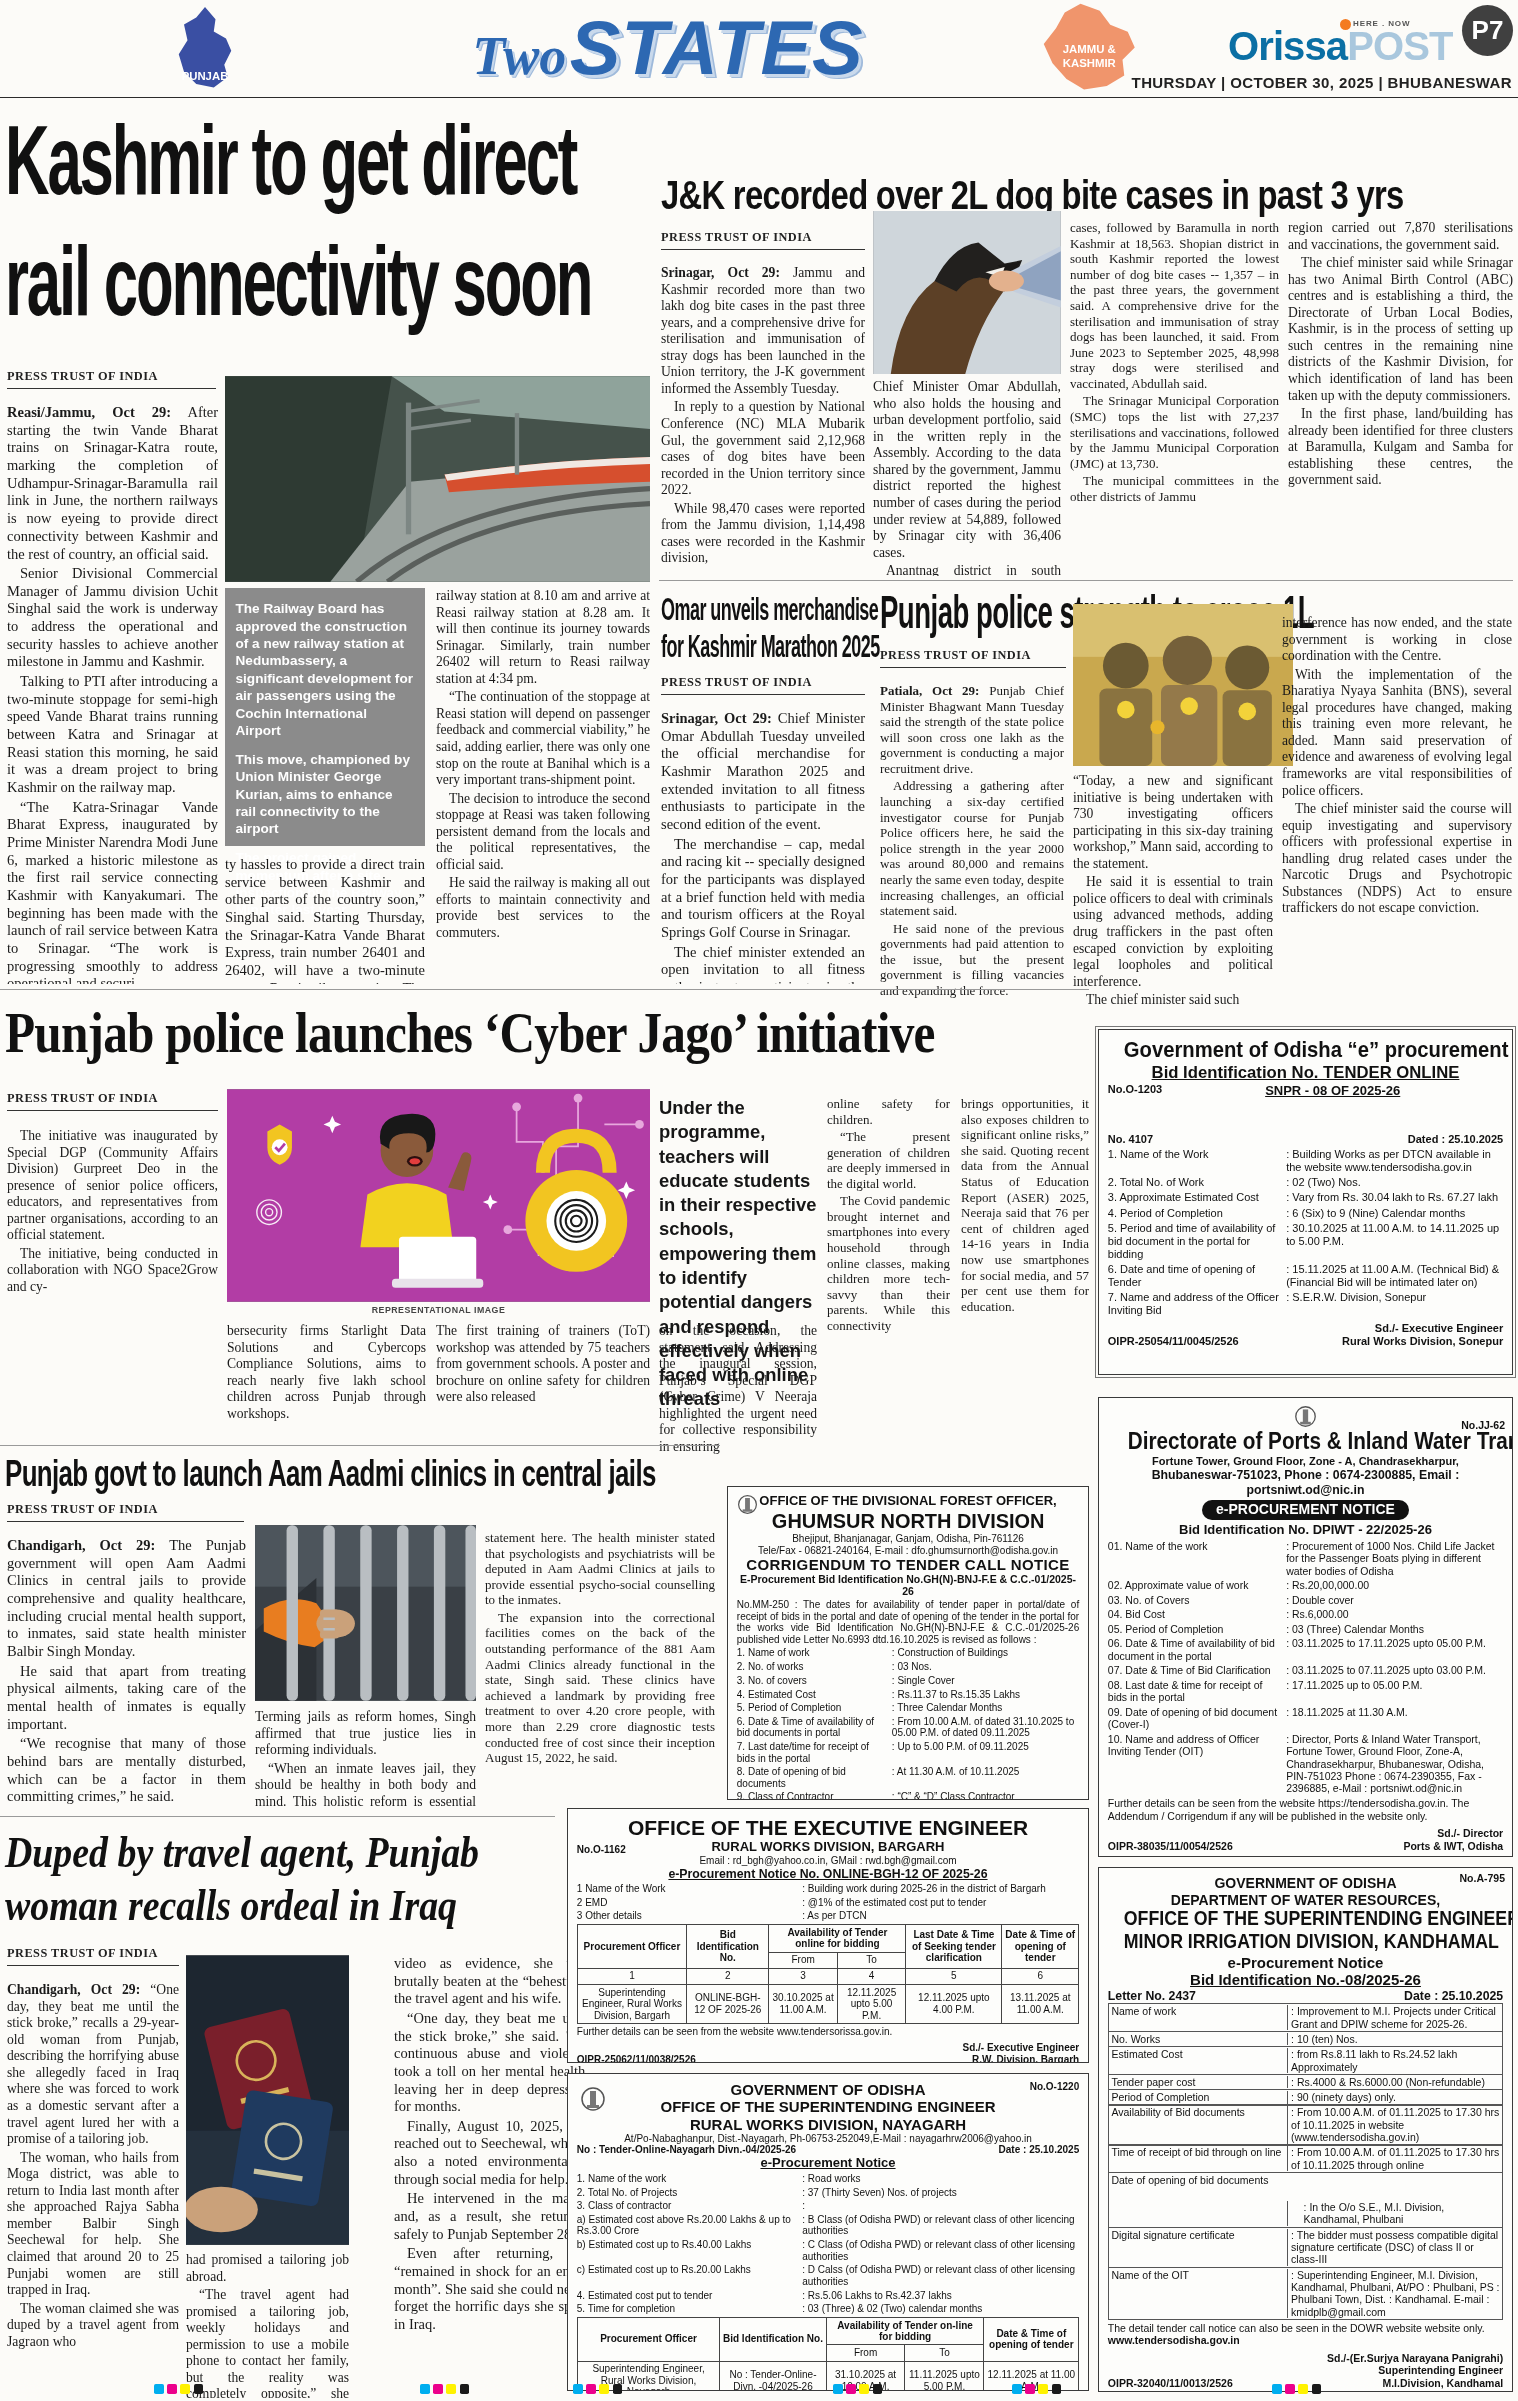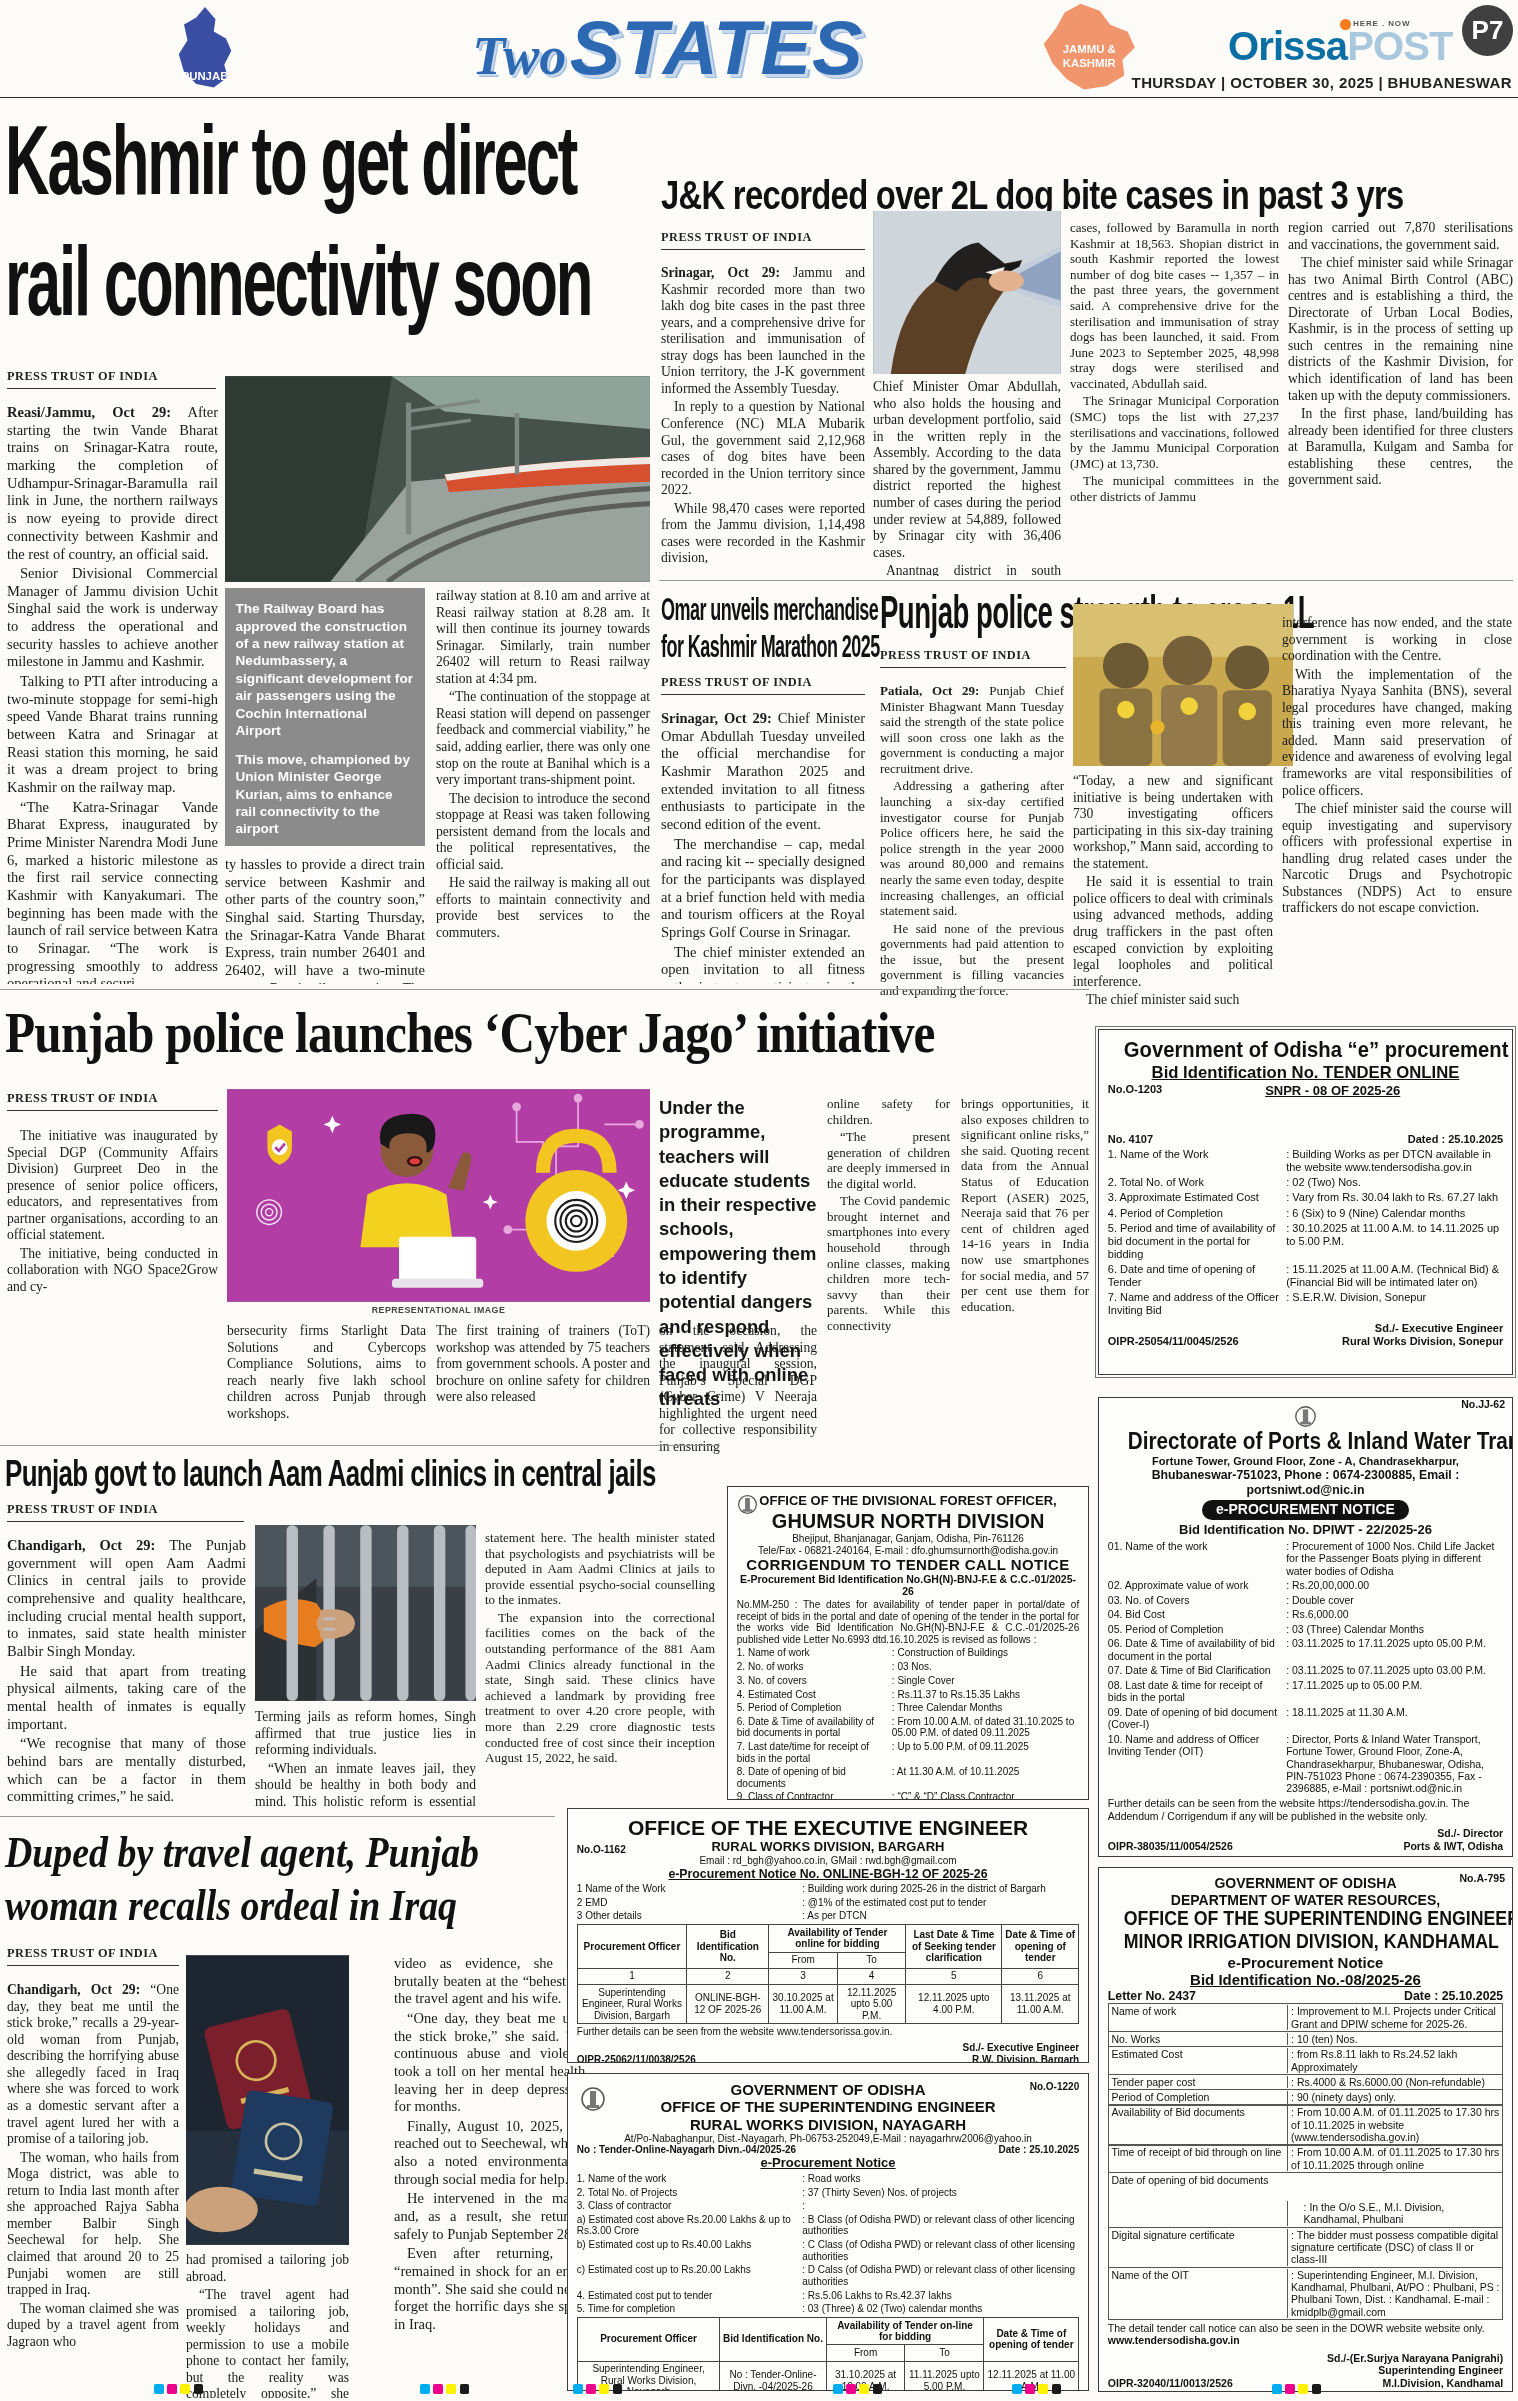--- a/index.html
+++ b/index.html
@@ -367,21 +367,21 @@
         </div>
       </div>
     <div class="nfoot">
       <span data-name="notice-oipr">OIPR-25054/11/0045/2526</span>
       <span style="text-align:right;"><span data-name="notice-sign">Sd./- Executive Engineer</span><br>
       <span>Rural Works Division, Sonepur</span></span>
     </div>
   </div>
 
   <div class="notice" data-name="notice-ports" style="left:1098px;top:1397px;width:415px;height:460px;font-size:10.5px;line-height:1.18;">
-    <div style="position:absolute;right:7px;top:0;font-weight:800;" data-name="notice-corner-no">No.JJ-62</div>
+    <div style="position:absolute;right:7px;top:21px;font-weight:800;" data-name="notice-corner-no">No.JJ-62</div>
     <svg data-name="odisha-emblem-icon" width="23" height="23" viewBox="0 0 26 26" style="display:block;margin:0 auto;">
         <circle cx="13" cy="13" r="11" fill="none" stroke="#555" stroke-width="1.5"></circle>
         <rect x="10" y="5" width="6" height="16" fill="#777"></rect>
         <rect x="7" y="19" width="12" height="3" fill="#777"></rect>
       </svg>
     <div class="nt" data-name="notice-title" style="font-size:23px;transform:scaleX(0.9);transform-origin:center;white-space:nowrap;">Directorate of Ports &amp; Inland Water Transport</div>
     <div class="addr" data-name="notice-address" style="font-size:11px;">Fortune Tower, Ground Floor, Zone - A, Chandrasekharpur,</div>
     <div class="addr" data-name="notice-address" style="font-size:12.3px;">Bhubaneswar-751023, Phone : 0674-2300885, Email : portsniwt.od@nic.in</div>
     <div style="text-align:center;margin:2.6px 0;"><span class="pill" data-name="notice-pill" style="font-size:14px;">e-PROCUREMENT NOTICE</span></div>
     <div class="nt" data-name="notice-bid-no" style="font-size:13px;">Bid Identification No. DPIWT - 22/2025-26</div>

